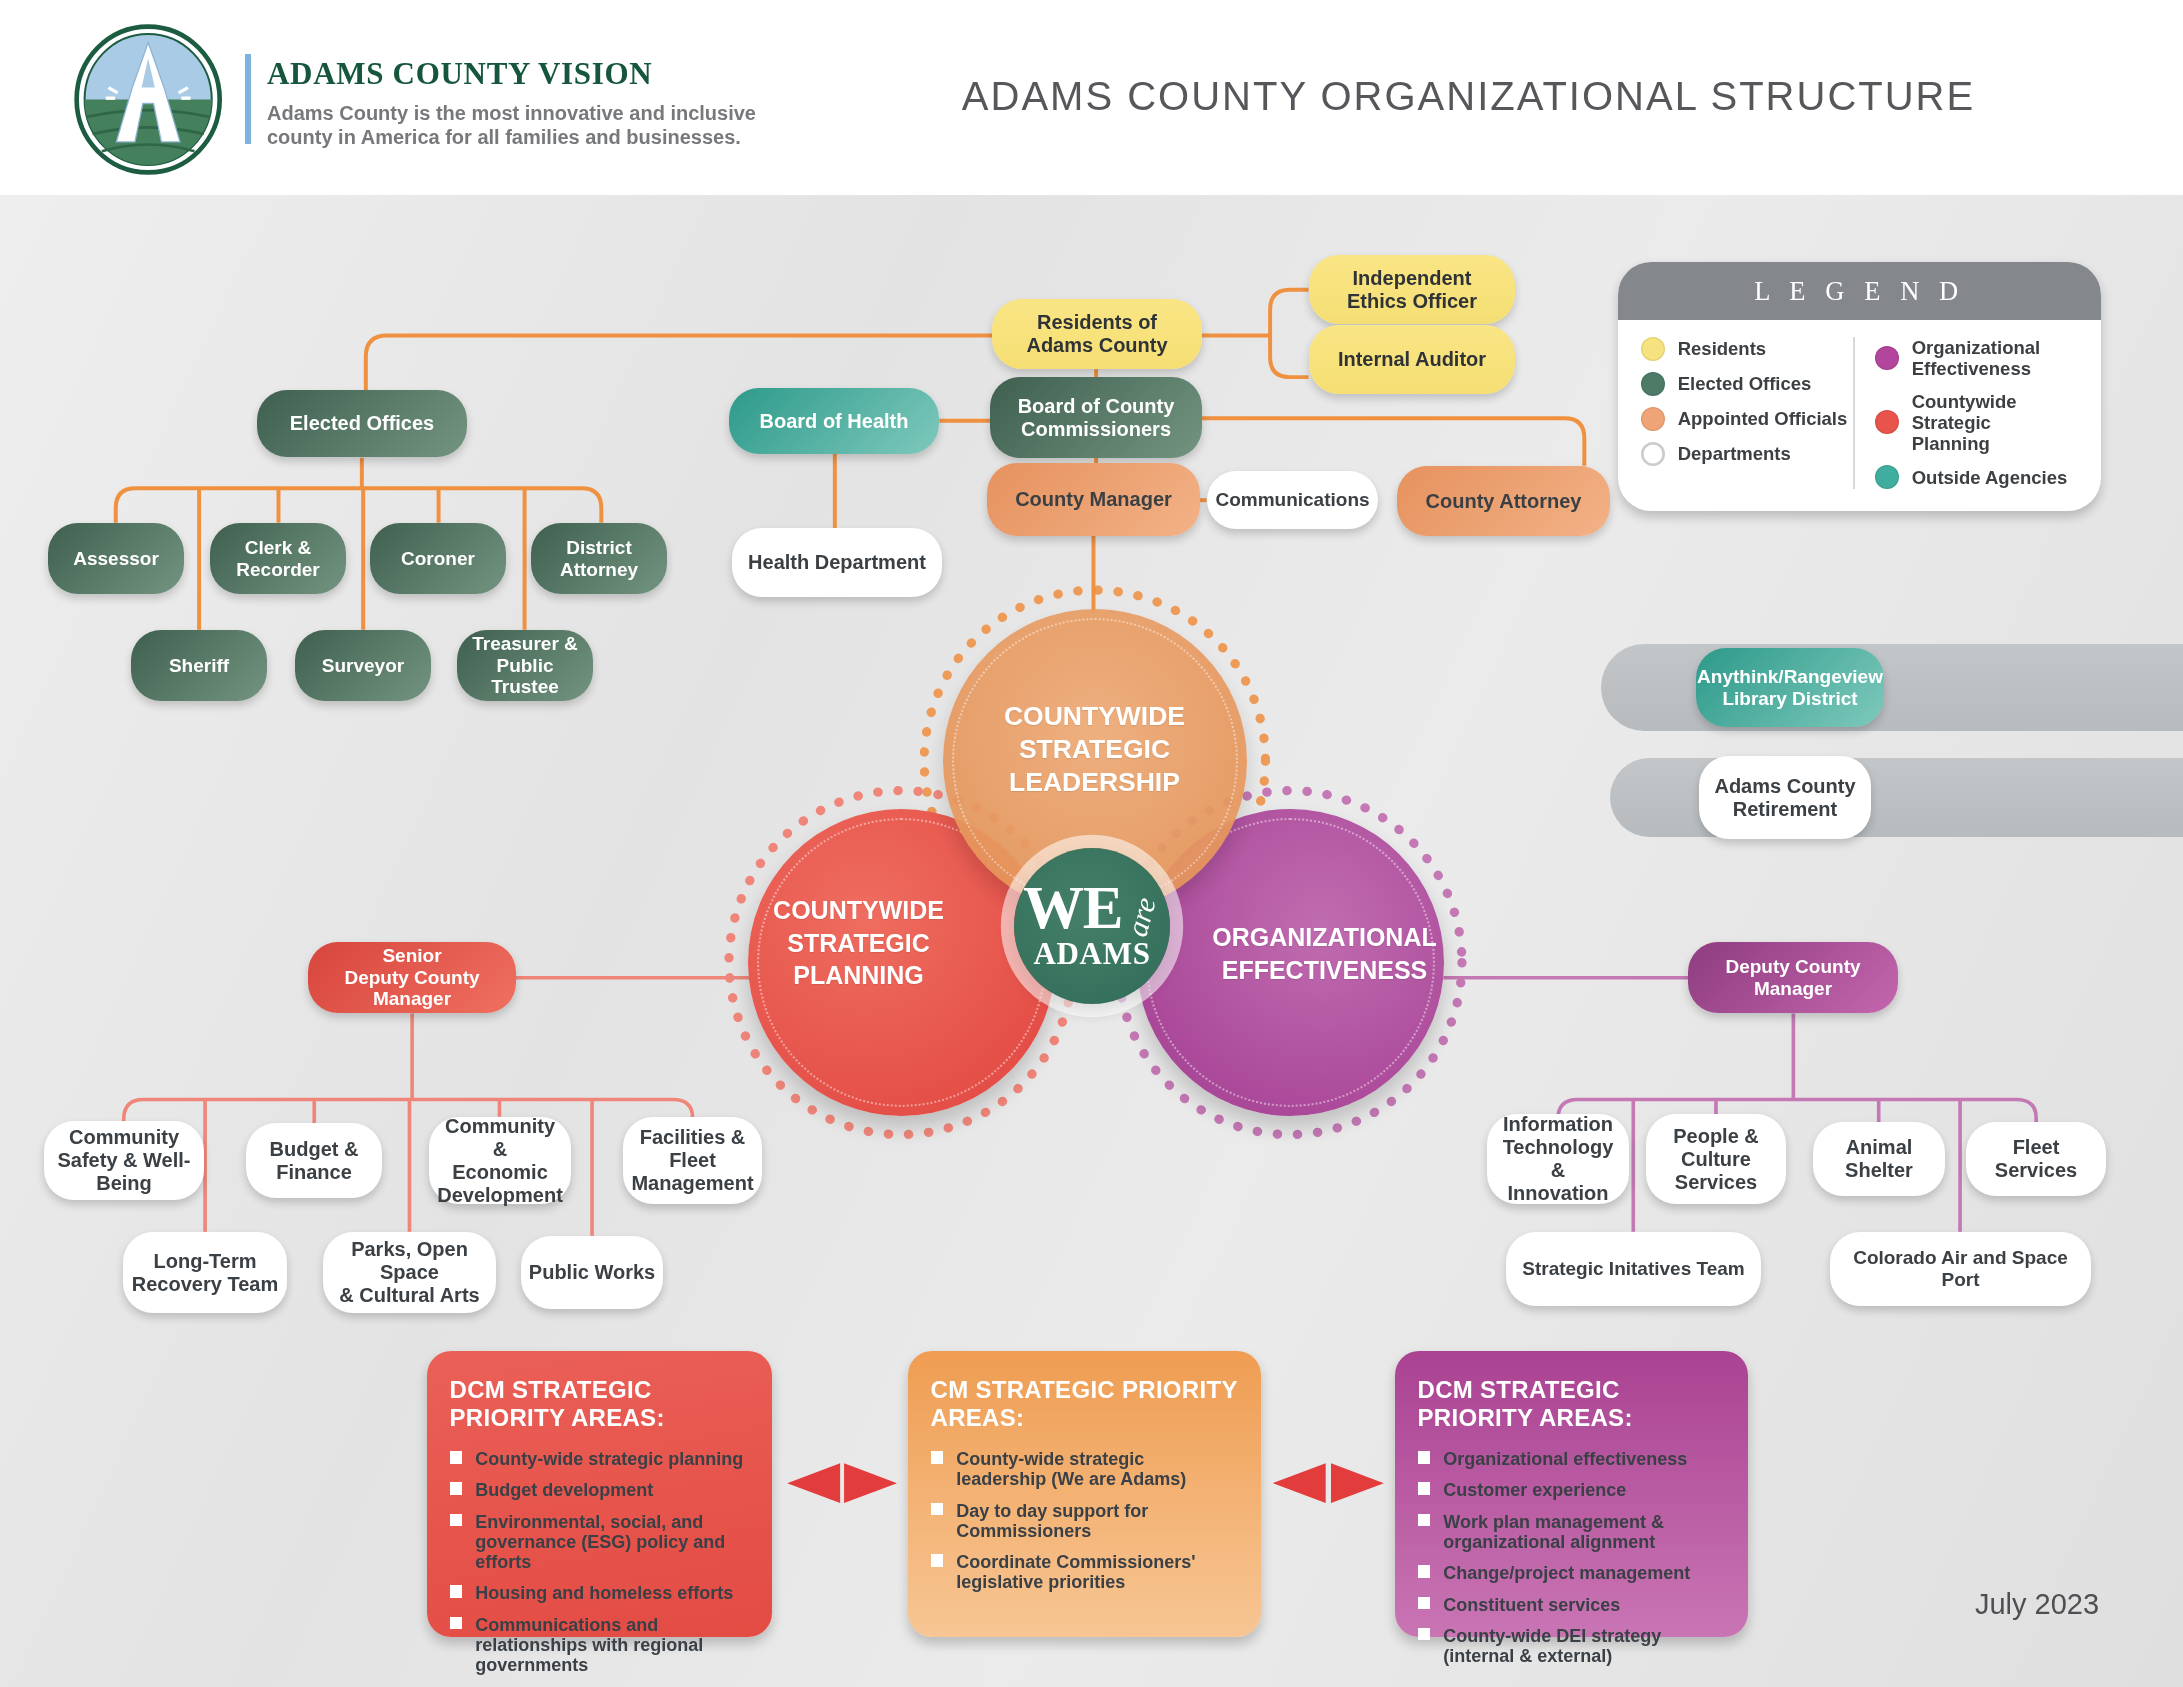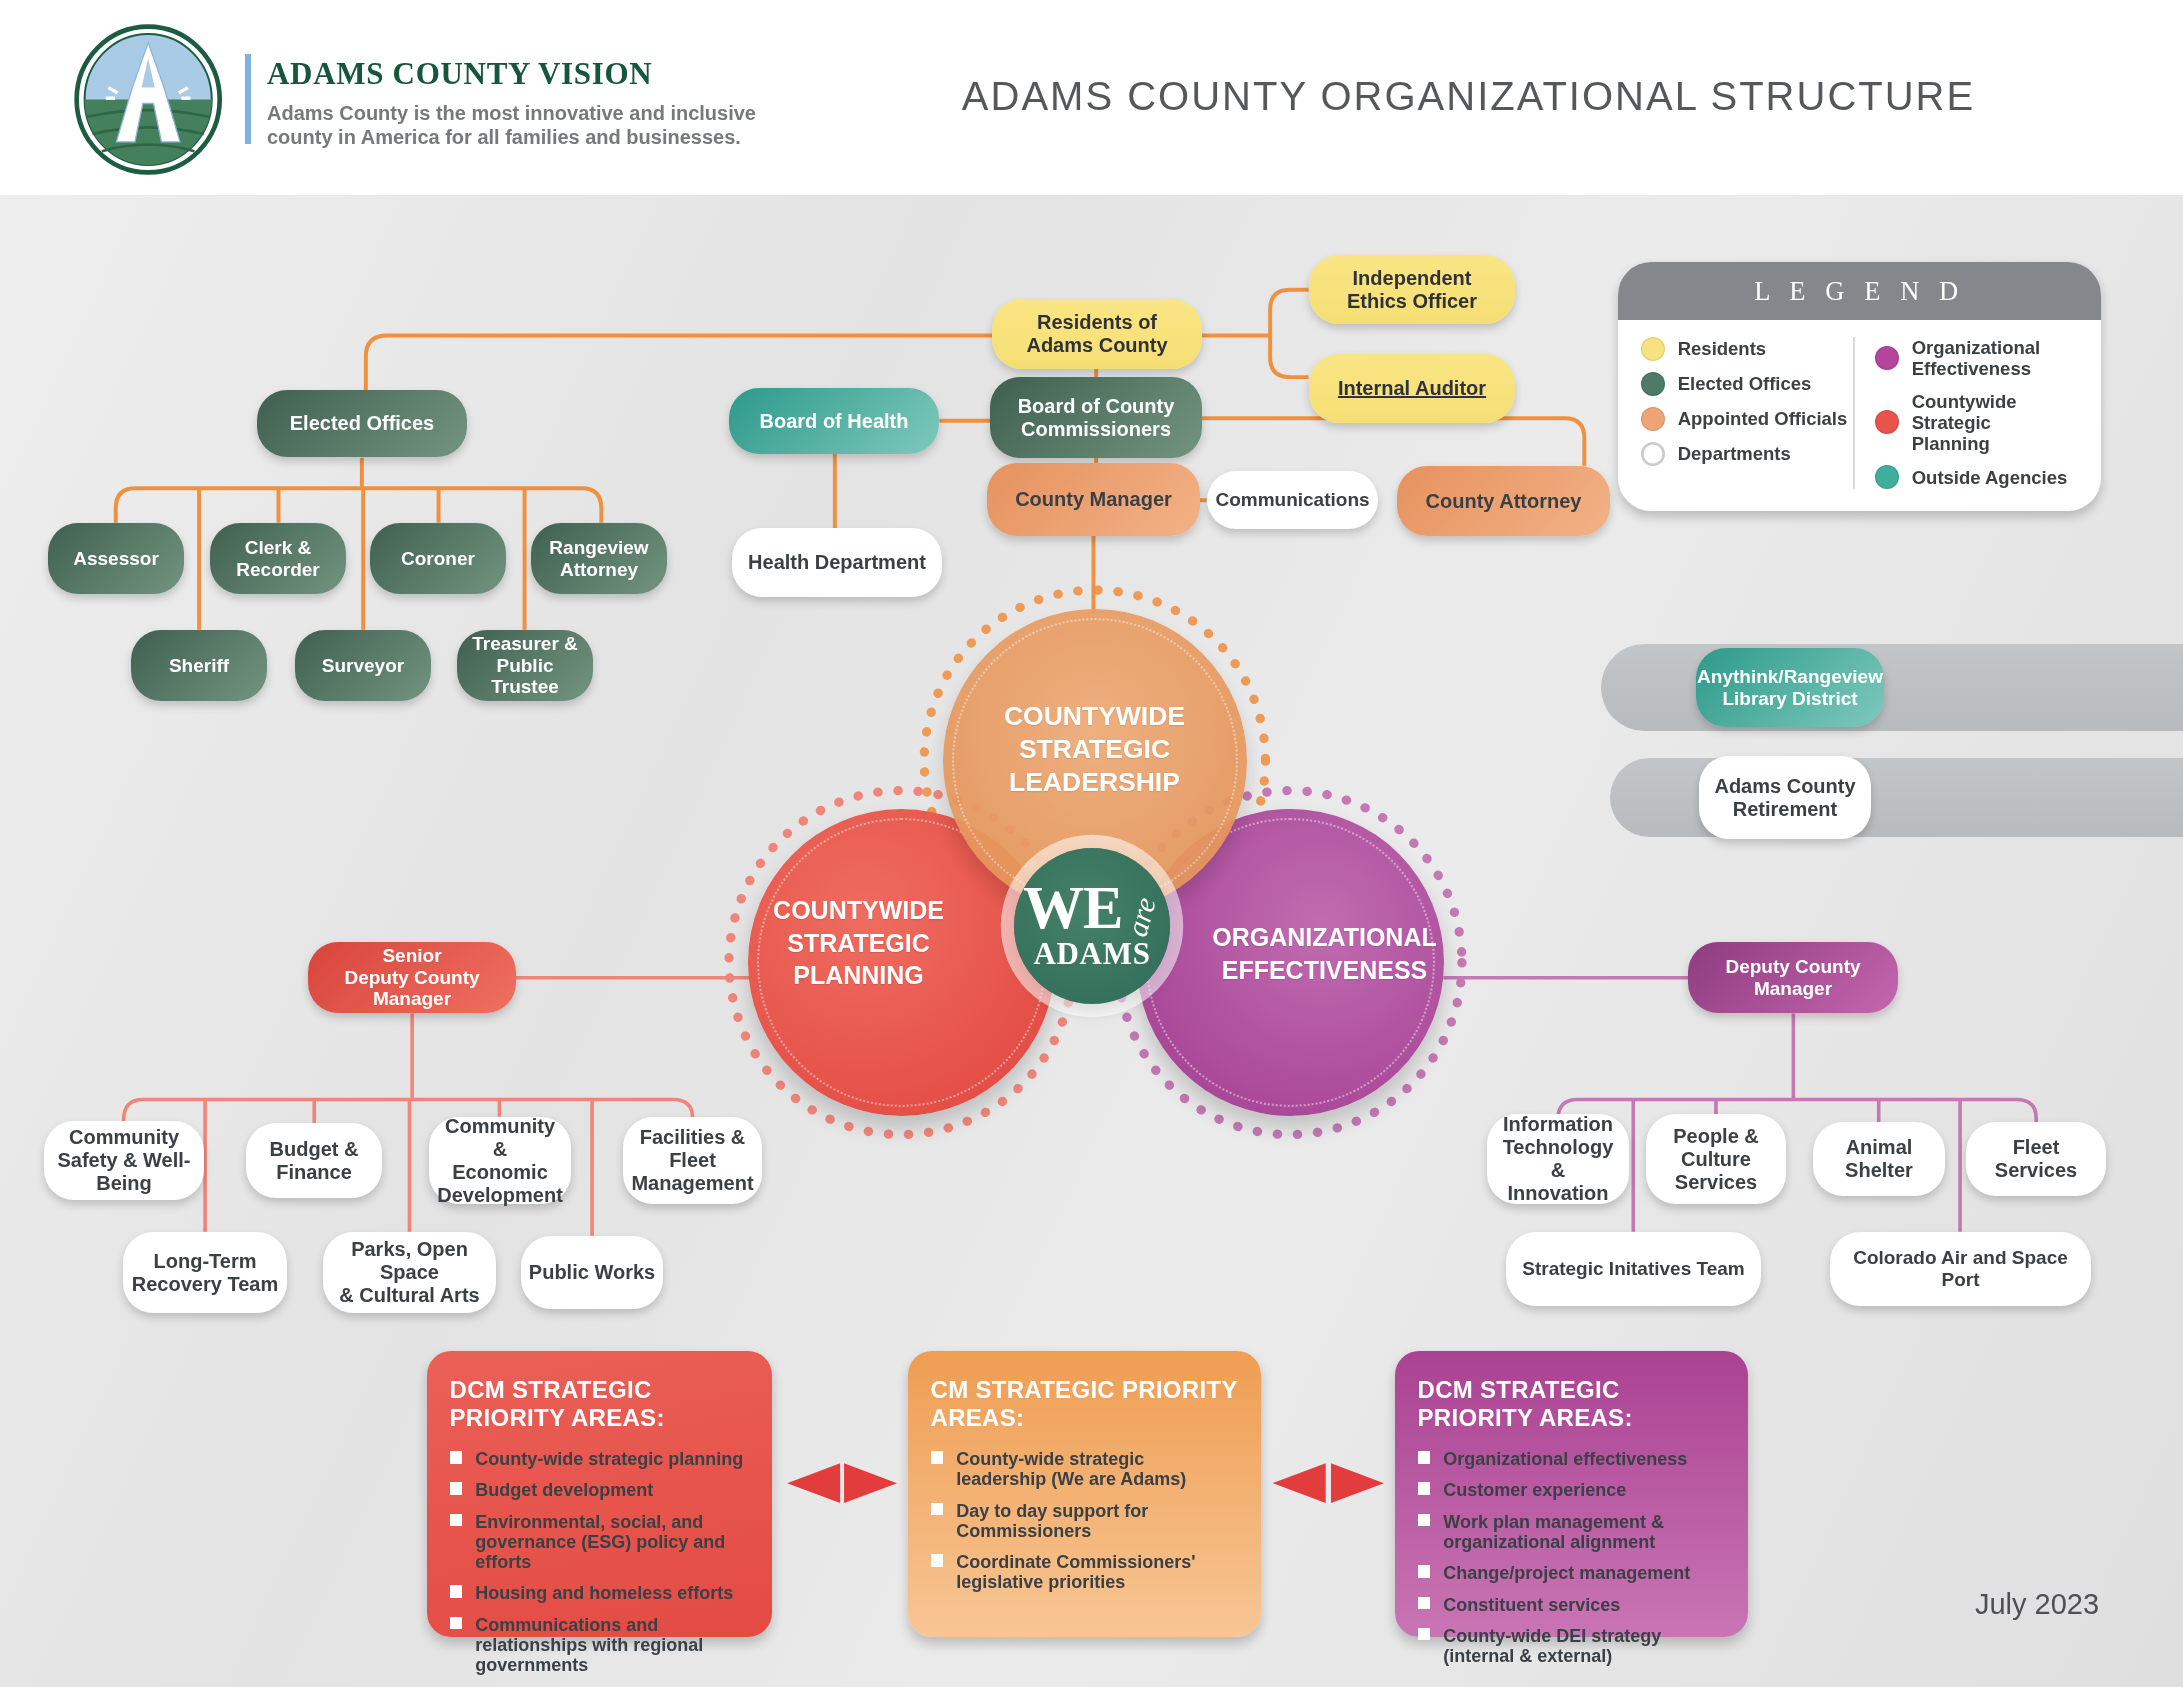--- a/index.html
+++ b/index.html
@@ -194,37 +194,37 @@
       <span class="we">WE</span>
       <span class="are">are</span>
     </div>
     <div class="adams">ADAMS</div>
   </div>
 
   <div class="pill yellow" style="left:992px;top:299px;width:210px;height:70px;">Residents of
 Adams County</div>
   <div class="pill yellow" style="left:1309px;top:255px;width:206px;height:69px;">Independent
 Ethics Officer</div>
-  <div class="pill yellow" style="left:1309px;top:354px;width:206px;height:69px;text-decoration:underline;">Internal Auditor</div>
+  <div class="pill yellow" style="left:1309px;top:325px;width:206px;height:69px;">Internal Auditor</div>
 
   <div class="pill green" style="left:257px;top:390px;width:210px;height:67px;">Elected Offices</div>
   <div class="pill teal" style="left:729px;top:388px;width:210px;height:66px;">Board of Health</div>
   <div class="pill green" style="left:990px;top:377px;width:212px;height:81px;">Board of County
 Commissioners</div>
 
   <div class="pill orange" style="left:987px;top:463px;width:213px;height:73px;">County Manager</div>
   <div class="pill white small" style="left:1207px;top:471px;width:171px;height:58px;">Communications</div>
   <div class="pill orange" style="left:1397px;top:466px;width:213px;height:70px;">County Attorney</div>
   <div class="pill white" style="left:732px;top:528px;width:210px;height:69px;">Health Department</div>
 
   <div class="pill green small" style="left:48px;top:523px;width:136px;height:71px;">Assessor</div>
   <div class="pill green small" style="left:210px;top:523px;width:136px;height:71px;">Clerk &amp;
 Recorder</div>
   <div class="pill green small" style="left:370px;top:523px;width:136px;height:71px;">Coroner</div>
-  <div class="pill green small" style="left:531px;top:523px;width:136px;height:71px;">Rangeview
+  <div class="pill green small" style="left:531px;top:523px;width:136px;height:71px;">District
 Attorney</div>
   <div class="pill green small" style="left:131px;top:630px;width:136px;height:71px;">Sheriff</div>
   <div class="pill green small" style="left:295px;top:630px;width:136px;height:71px;">Surveyor</div>
   <div class="pill green small" style="left:457px;top:630px;width:136px;height:71px;">Treasurer &amp;
 Public Trustee</div>
 
   <div class="pill teal small" style="left:1696px;top:648px;width:188px;height:79px;">Anythink/Rangeview
 Library District</div>
   <div class="pill white" style="left:1699px;top:756px;width:172px;height:83px;">Adams County
 Retirement</div>

